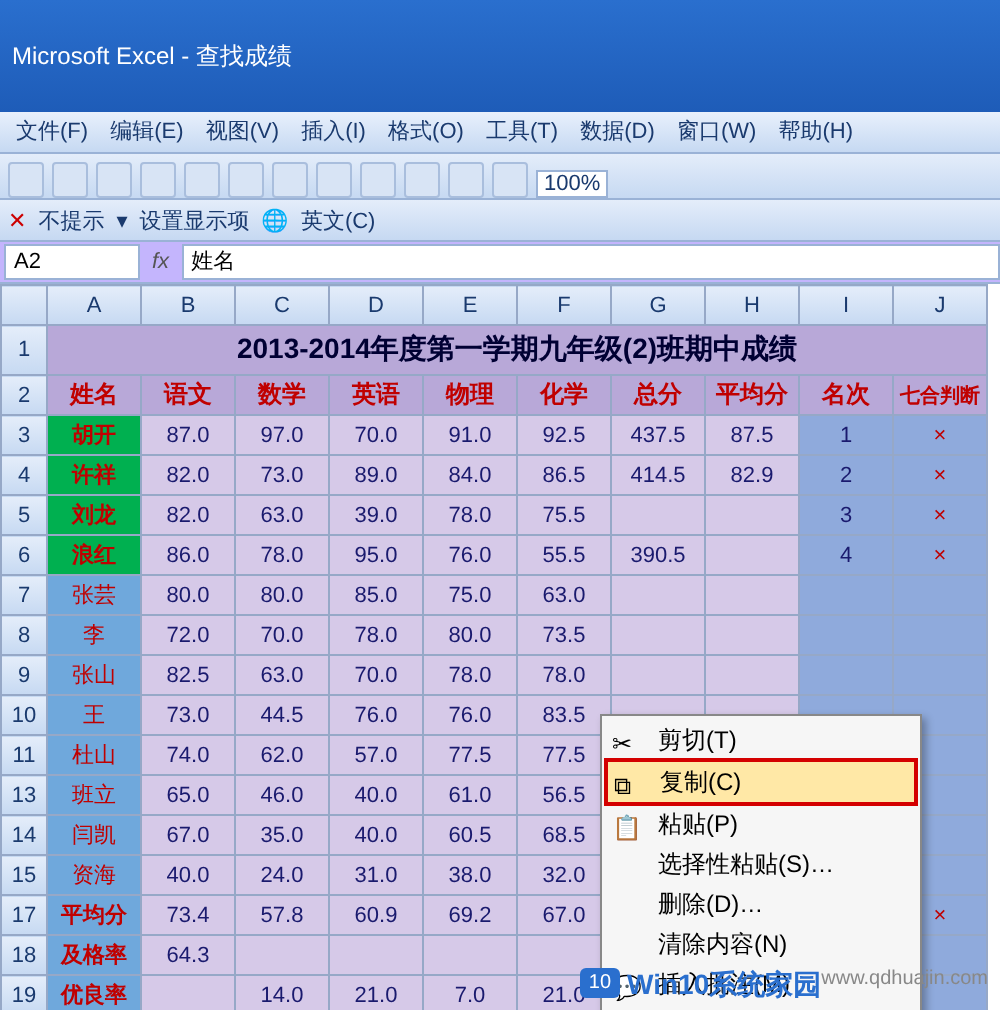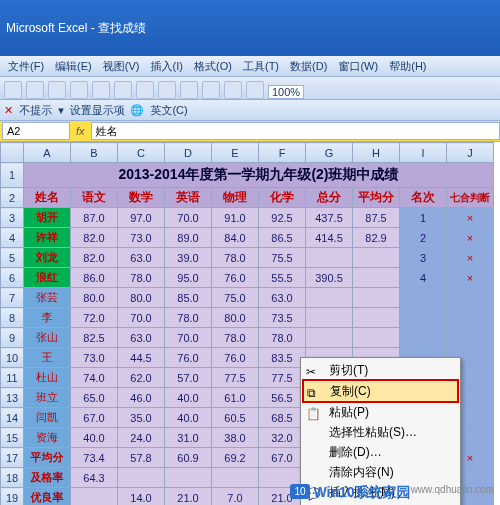--- a/index.html
+++ b/index.html
@@ -3,21 +3,21 @@
 <meta charset="utf-8">
 <style>
 html,body{margin:0;padding:0;font-family:"Microsoft YaHei",SimSun,sans-serif;font-size:11px;background:#fff;width:500px;height:505px;overflow:hidden;position:relative}
 .titlebar{background:linear-gradient(#2a6fce,#1e5cb8);color:#fff;height:22px;line-height:22px;padding:17px 6px;font-size:12px}
 .menubar{background:linear-gradient(#e8f0fc,#c6d9f2);height:20px;line-height:20px;padding:0 4px;border-bottom:1px solid #9ab2d6}
 .menubar span{margin:11px 4px;color:#1a3a6e}
 .toolbar{background:linear-gradient(#e4edfa,#c6d9f2);height:22px;border-bottom:1px solid #9ab2d6;display:flex;align-items:flex-end;padding:0 4px;gap:4px}
 .tbicon{width:16px;height:16px;background:#d8e4f5;border:1px solid #a9bedd;border-radius:2px}
 .zoom{font-size:11px;color:#1a3a6e;border:1px solid #9ab2d6;padding:0 3px;background:#fff}
 .toolbar2{background:linear-gradient(#e4edfa,#c6d9f2);height:20px;border-bottom:1px solid #9ab2d6;display:flex;align-items:center;padding:0 4px;gap:6px;font-size:11px;color:#1a3a6e}
-.namebox-row{background:#fde047;height:20px;display:flex;align-items:center;border-bottom:1px solid #9ab2d6}
+.namebox-row{background:#c4b5fd;height:20px;display:flex;align-items:center;border-bottom:1px solid #9ab2d6}
 .namebox{width:58px;border:1px solid #9ab2d6;background:#fff;height:16px;line-height:16px;padding:0 4px;font-size:11px;margin-left:2px}
 .fx{margin:0 6px;color:#555;font-style:italic}
 .formula{flex:1;height:16px;line-height:16px;background:#fff;border:1px solid #9ab2d6;padding:0 4px}
 .grid{position:relative}
 table{border-collapse:collapse;table-layout:fixed}
 th,td{border:1px solid #96a8c7;text-align:center;height:19px;font-size:11px;overflow:hidden;white-space:nowrap;padding:0}
 th{background:linear-gradient(#e4edfa,#c6d9f2);color:#1a3a6e;font-weight:normal}
 th.rowh{width:22px}
 th.colh{width:46px}
 .title-row td{background:#b8a8d8;color:#003;font-size:14px;font-weight:bold;height:24px}

